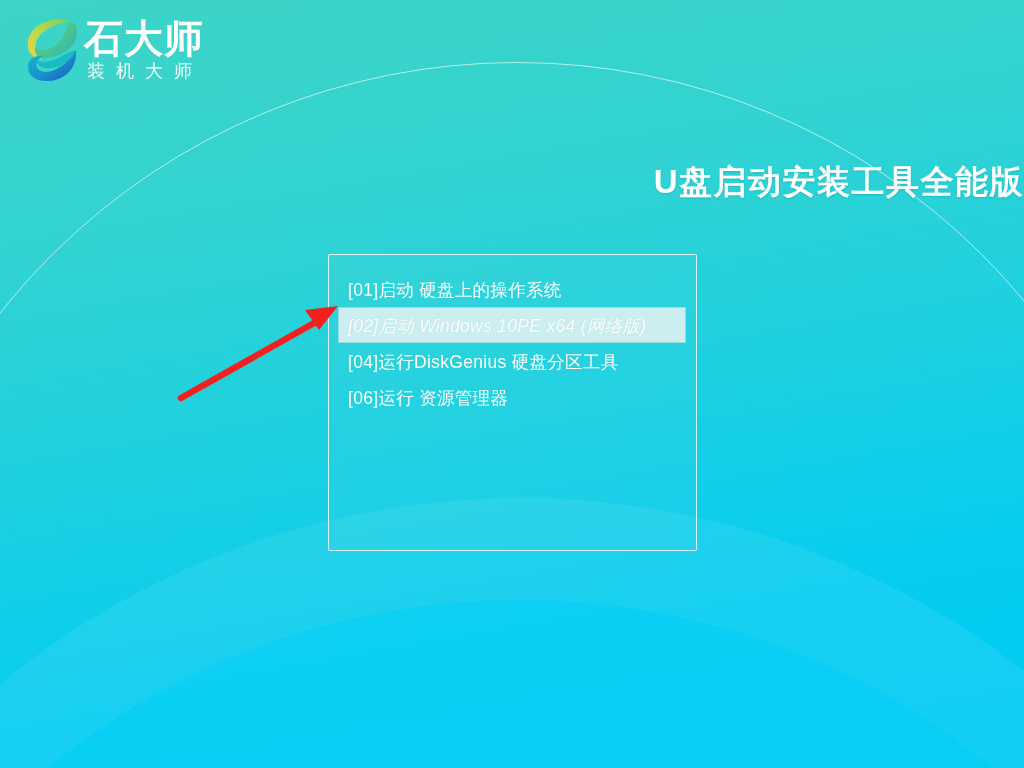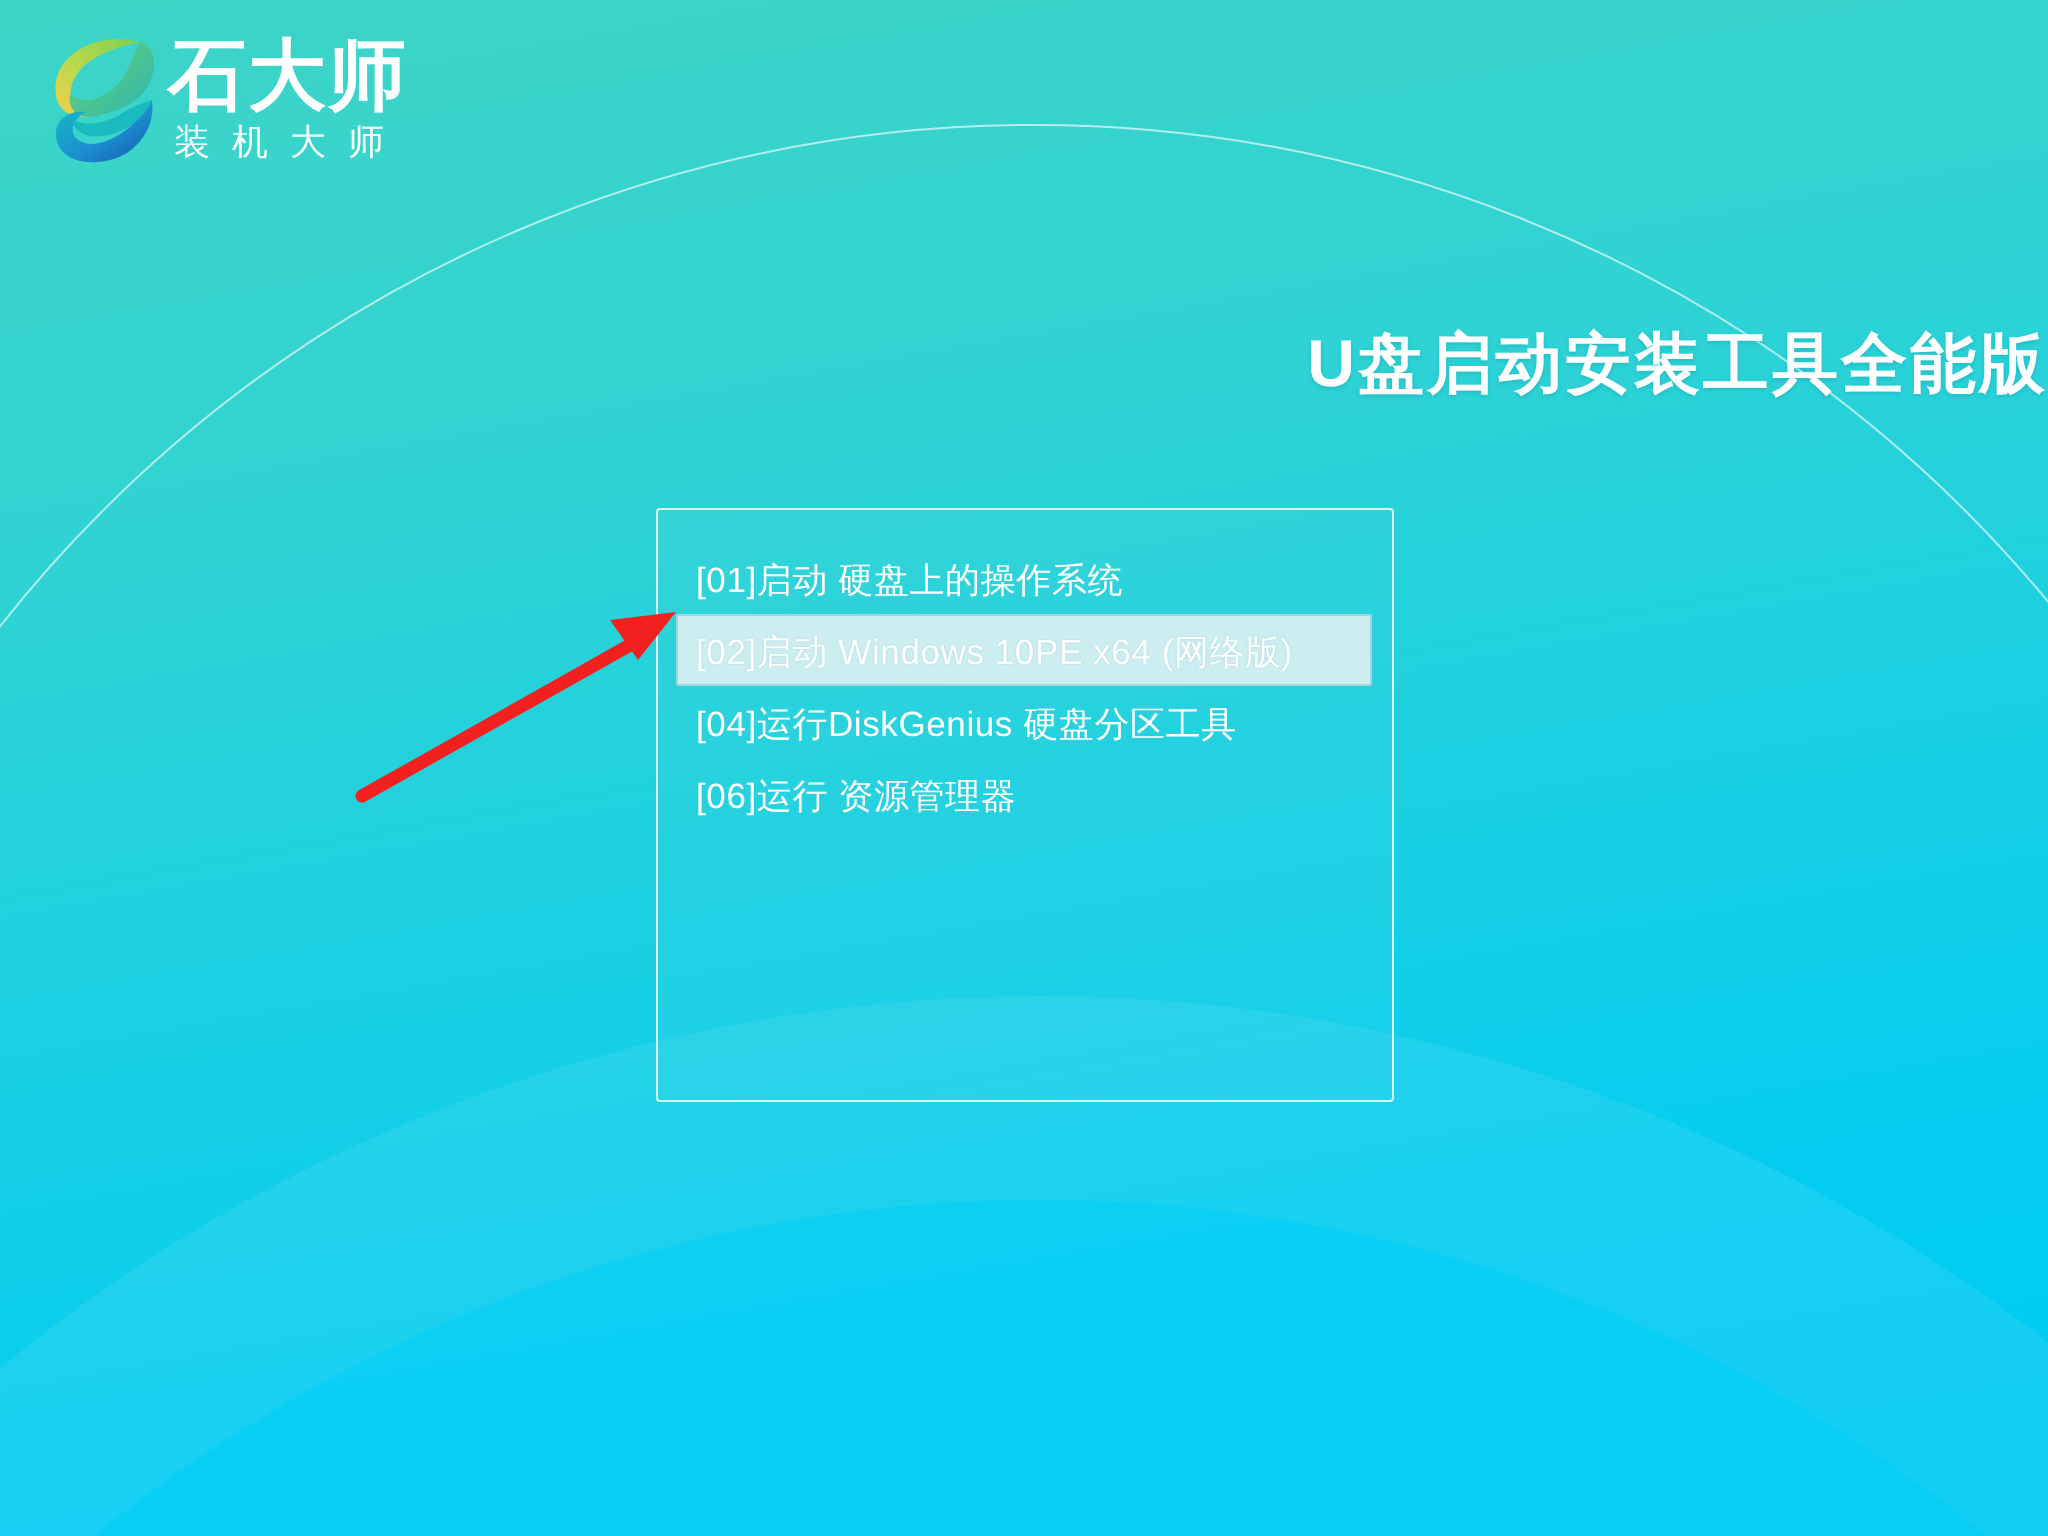--- a/index.html
+++ b/index.html
@@ -111,20 +111,21 @@
     white-space:nowrap;
     letter-spacing:.3px;
     border:1px solid transparent;
     border-radius:1px;
   }
   .menu-item.selected {
     background:#cdeef0;
     border:1px solid #9fd9dd;
     color:#ffffff;
     text-shadow:0 0 1px rgba(120,190,200,.55);
+    font-style:italic;
   }
 
   
   #arrow { position:absolute; left:0; top:0; width:1024px; height:768px; pointer-events:none; }
 </style>
 </head>
 <body>
 
 <div id="screen">
 

